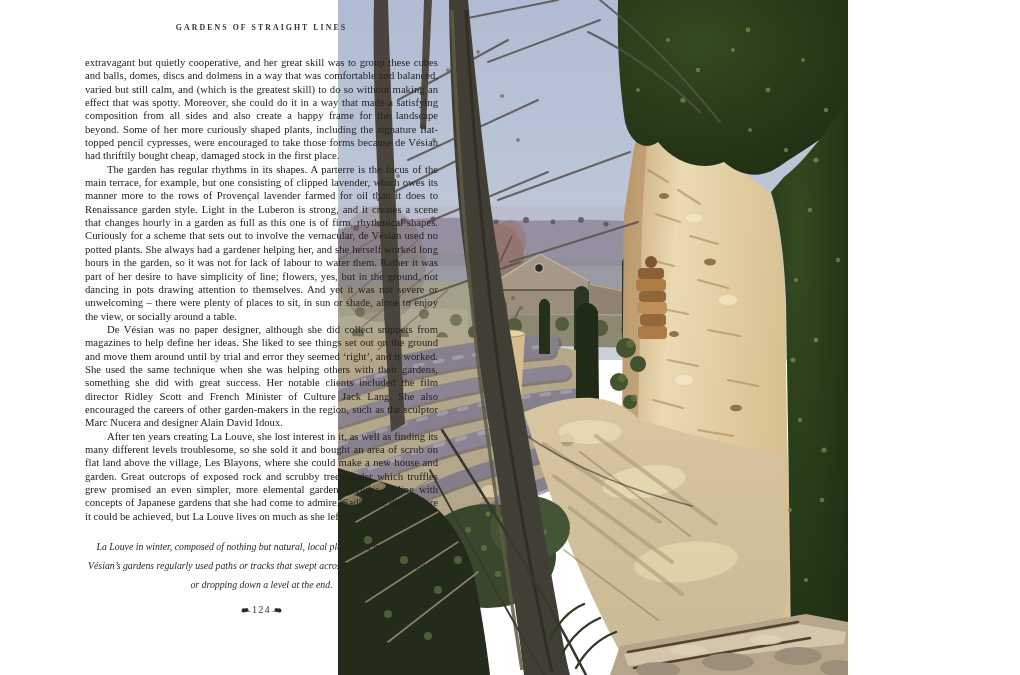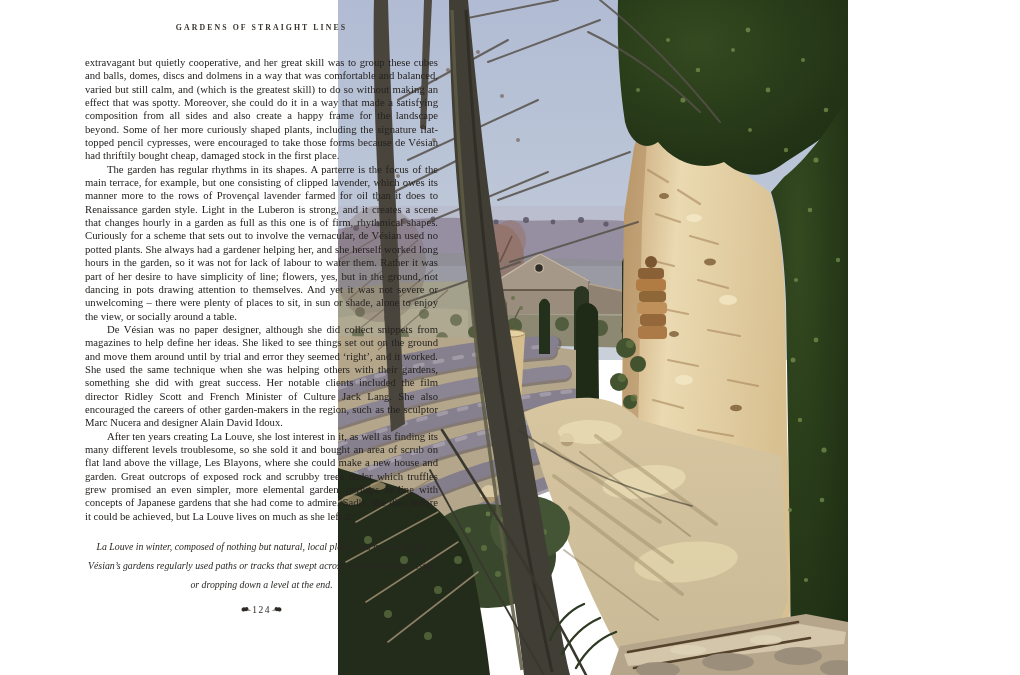--- a/index.html
+++ b/index.html
@@ -6,21 +6,21 @@
   body{width:1020px;height:675px;font-family:"Liberation Serif",serif;overflow:hidden;}
   .spread{display:flex;width:848px;height:675px;background:#fff;}
   .page-left{position:relative;width:510px;height:675px;background:#fff;box-sizing:border-box;}
   .running-head{position:absolute;top:23px;left:85px;width:353px;text-align:center;
     font-size:7.8px;font-weight:bold;letter-spacing:2.1px;color:#38342f;}
   .content{position:absolute;top:56px;left:85px;width:353px;}
   .text-col{font-size:10.7px;line-height:13.35px;color:#262320;text-align:justify;}
   .text-col p{margin:0;}
   .text-col p + p{text-indent:22px;}
   .caption{margin-top:14px;font-style:italic;font-size:9.8px;line-height:19px;color:#2a2723;text-align:center;}
-  .folio{margin-top:11px;display:flex;align-items:center;justify-content:center;
+  .folio{margin-top:11px;display:flex;align-items:flex-end;justify-content:center;
     font-size:9.5px;letter-spacing:1.5px;color:#2e2b27;}
   .fleuron{display:inline-flex;align-items:center;}
   .page-right{width:510px;height:675px;}
   .page-right svg{display:block;}
 </style>
 </head>
 <body>
 
 <div class="spread">
 

